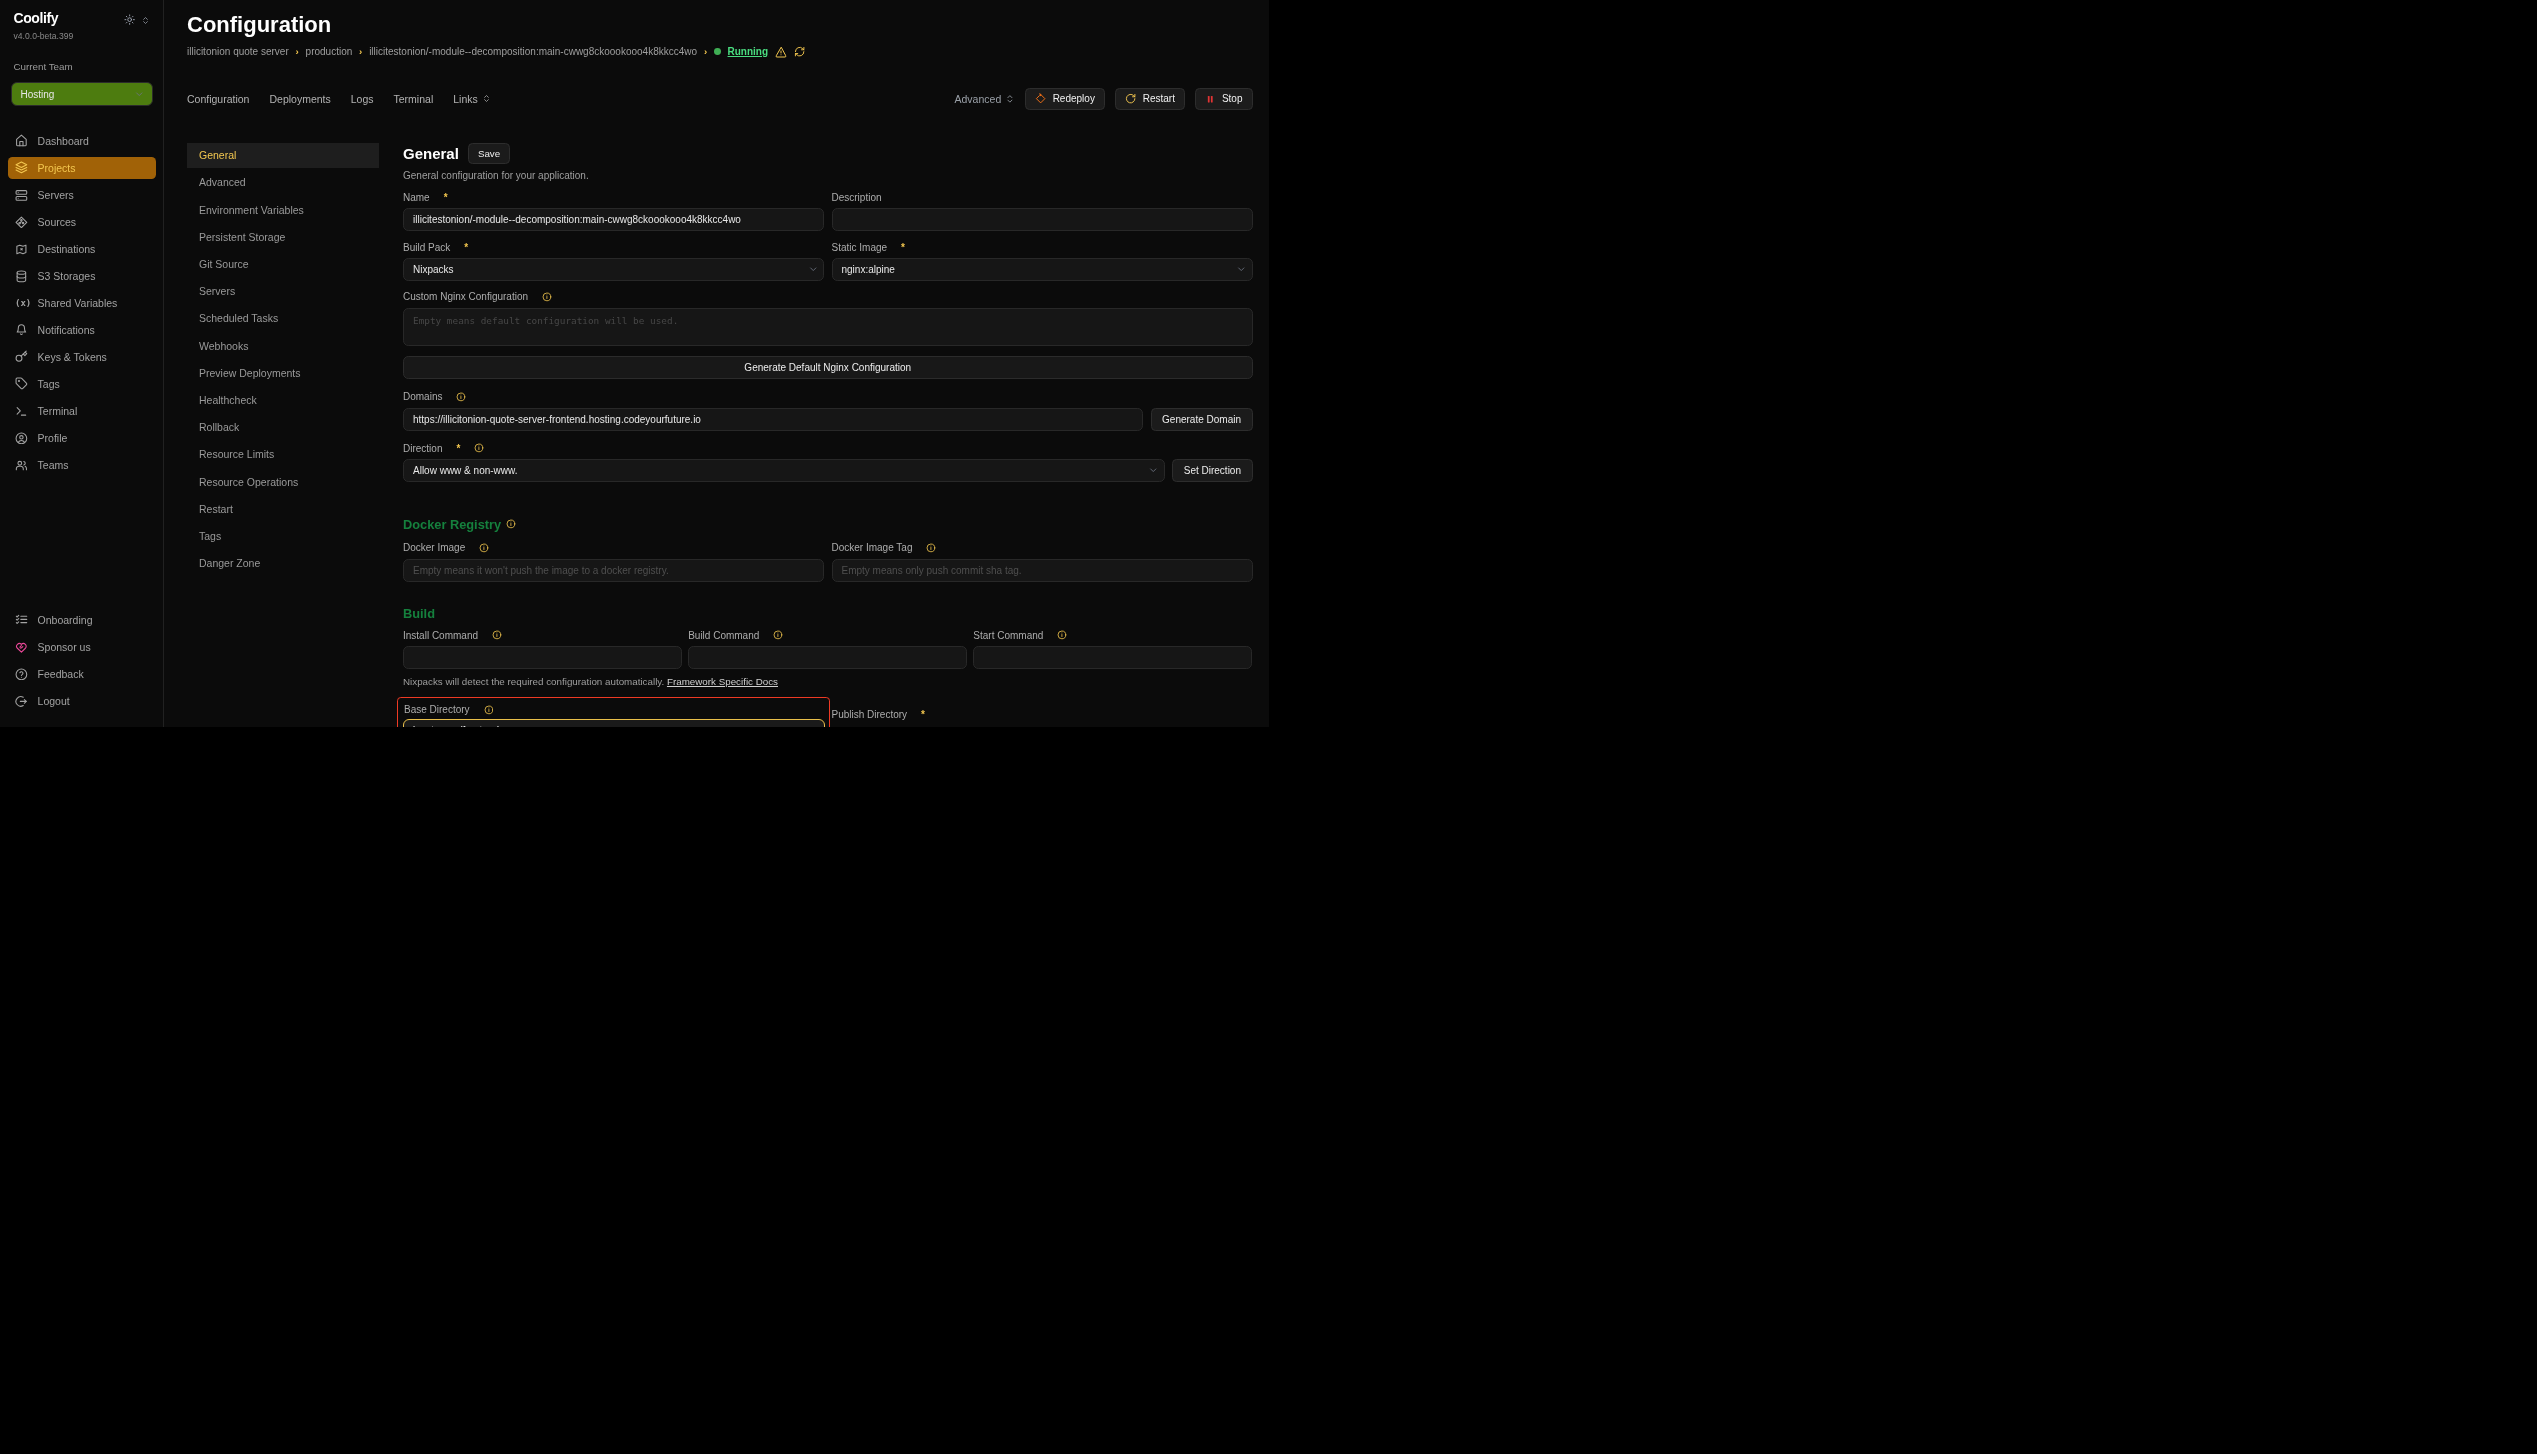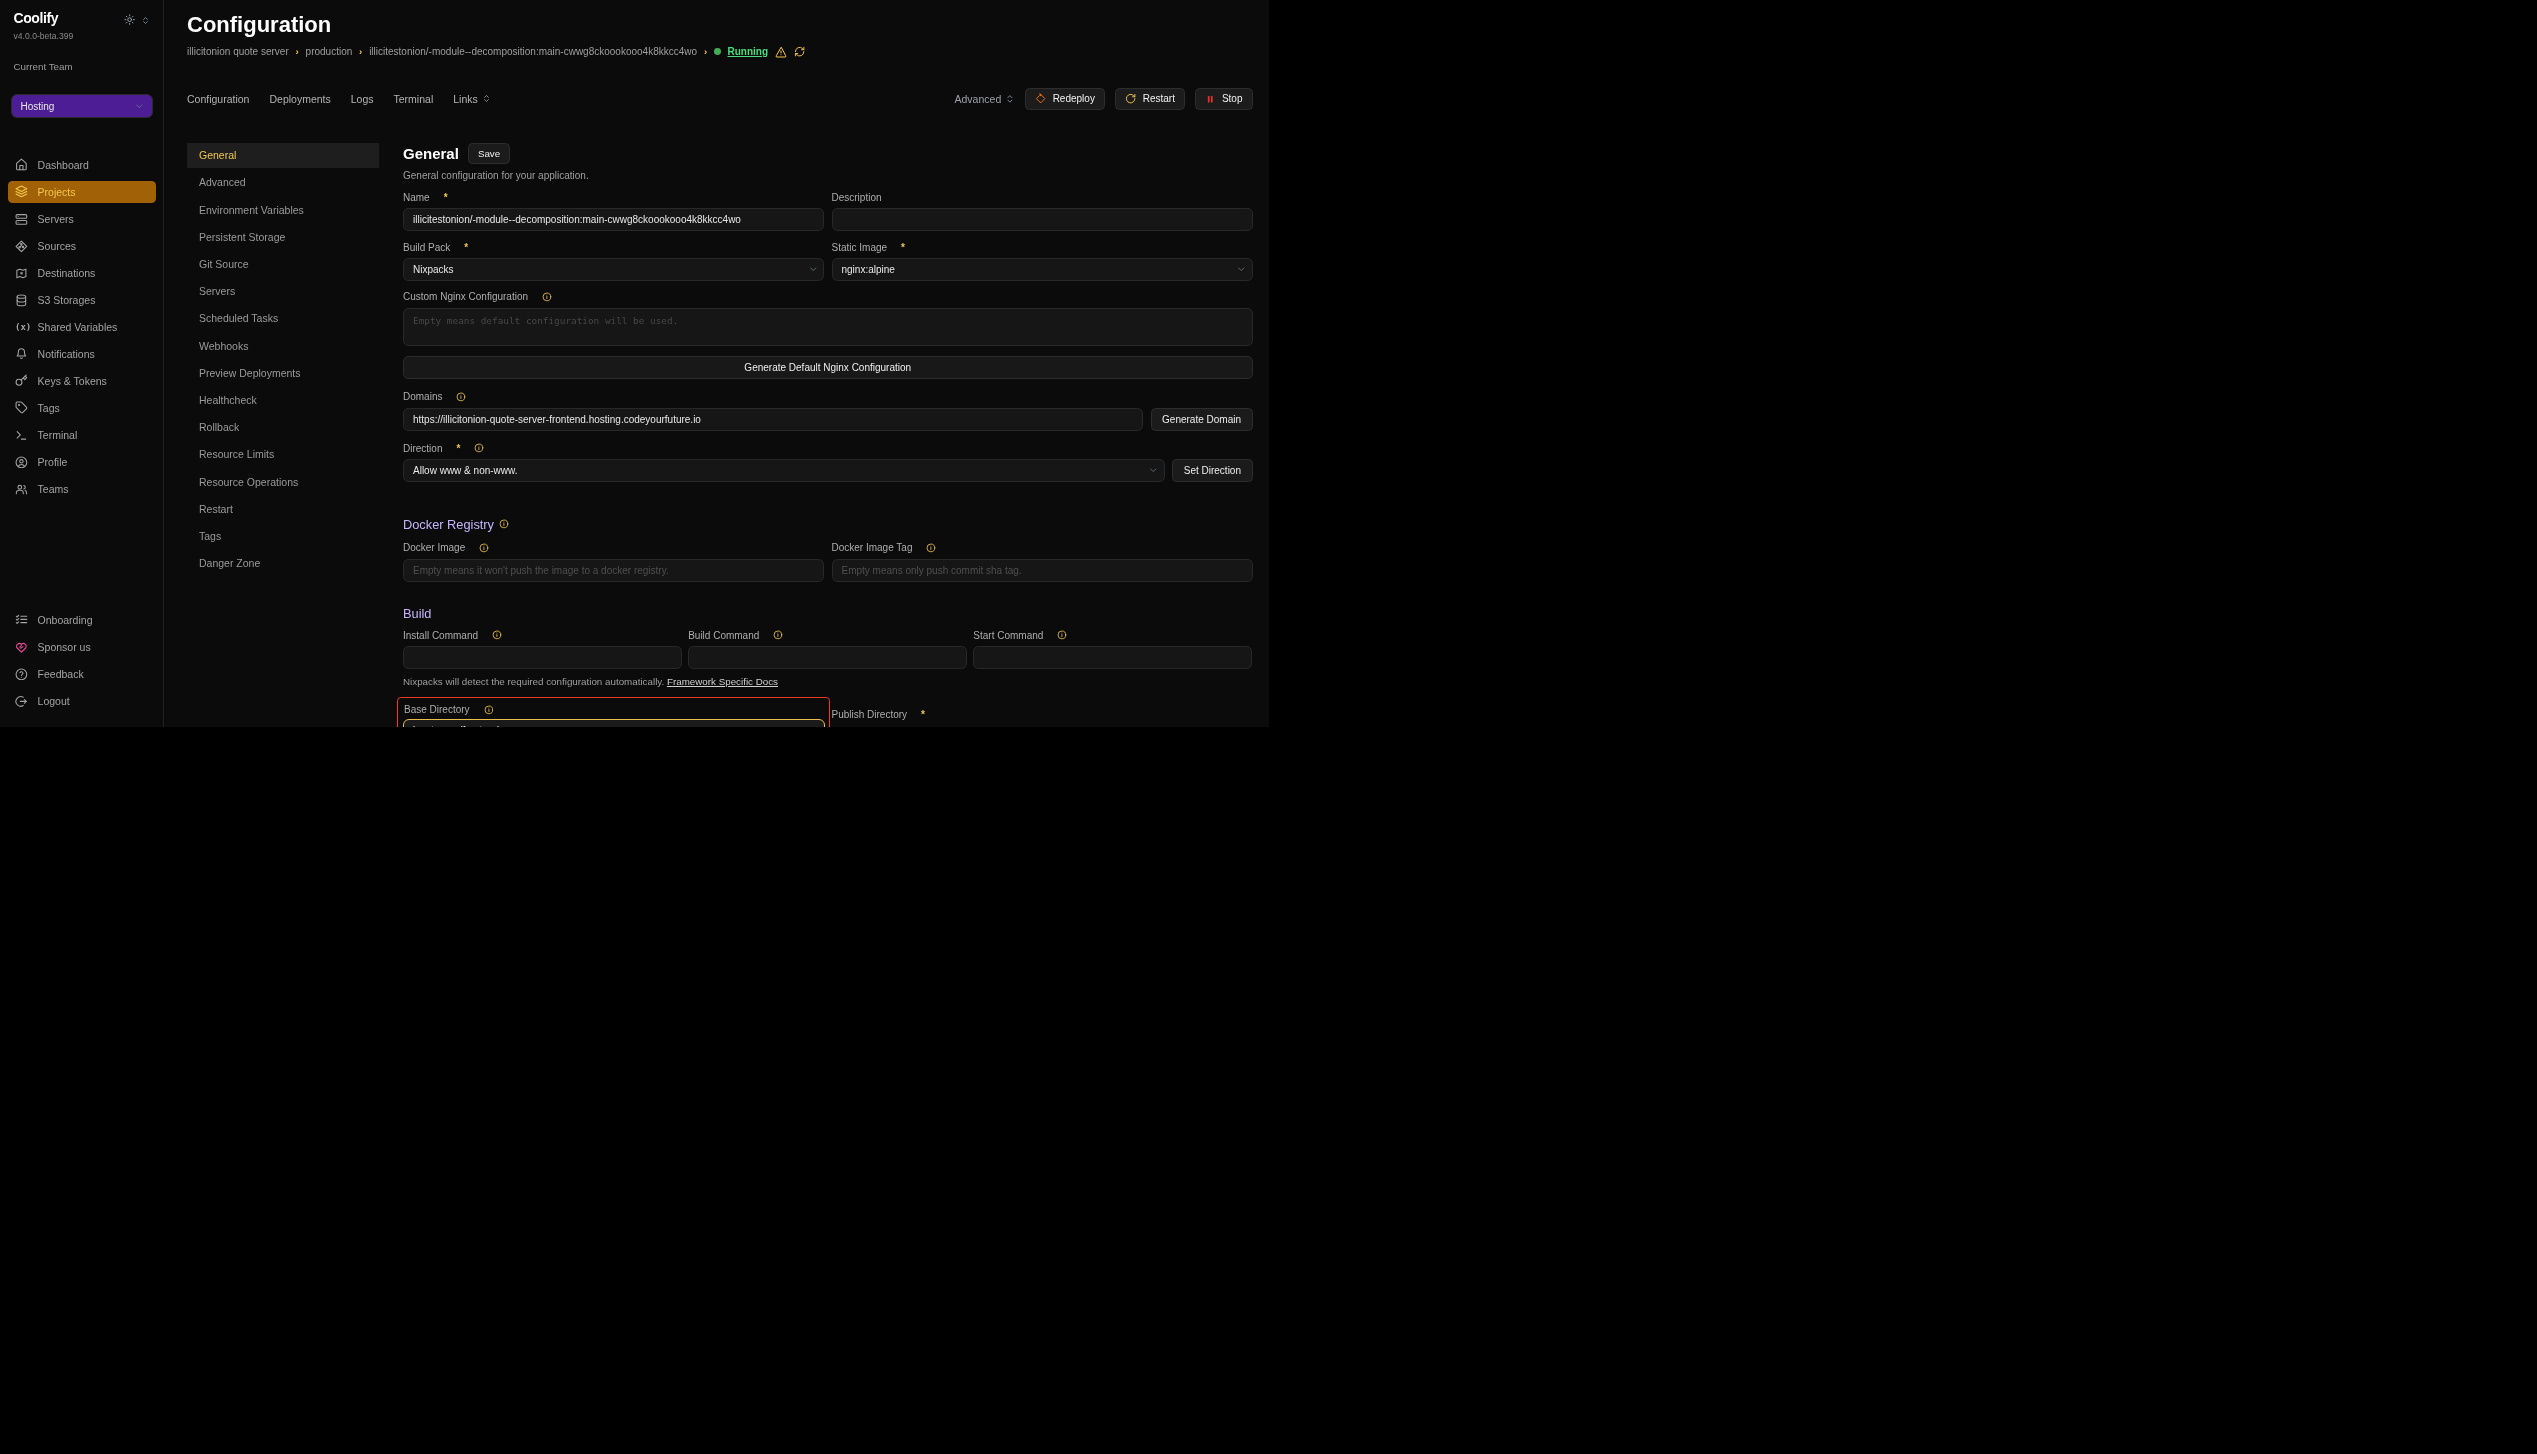--- a/index.html
+++ b/index.html
@@ -8,21 +8,21 @@
   .ic{stroke:currentColor;fill:none;stroke-width:2;stroke-linecap:round;stroke-linejoin:round;flex:none;}
 
   
   .sidebar{width:164px;min-width:164px;border-right:0.8px solid #212121;display:flex;flex-direction:column;
     padding:10.5px 7.5px 15px;box-sizing:border-box;background:#0b0b0b;}
   .logo-row{display:flex;align-items:flex-start;justify-content:space-between;padding:0 6px;}
   .logo{font-size:14px;font-weight:800;color:#fff;letter-spacing:-0.4px;line-height:1.1;}
   .logo-icons{display:flex;gap:5.3px;margin-top:3.8px;color:#9ca3af;align-items:center;}
   .version{color:#8a8a8a;font-size:8.6px;padding:2.3px 6px 0;}
   .team-label{color:#9a9a9a;font-size:9.8px;margin:20px 6px 6px;}
-  .team-select{margin:16px 3px;background:#4c1d95;border:0.8px solid #2b2b2b;border-radius:6px;height:22.5px;
+  .team-select{margin:4px 3px;background:#4d7c0f;border:0.8px solid #2b2b2b;border-radius:6px;height:22.5px;
     display:flex;align-items:center;justify-content:space-between;padding:0 7.5px 0 9px;font-size:10px;color:#e7e7e7;cursor:pointer;}
   .nav{margin-top:19.5px;display:flex;flex-direction:column;gap:5.3px;}
   .nav-item{display:flex;align-items:center;gap:9.8px;padding:4.5px 7.5px;color:#a3a3a3;font-size:10.5px;border-radius:4.5px;cursor:pointer;}
   .nav-item.active{background:#a16207;color:#f3c74f;align-items:flex-end;}
   .nav-item .ic{width:12.8px;height:12.8px;}
   .glyph-icon{font-size:9px;font-weight:700;font-family:"DejaVu Sans Mono",monospace;width:12.8px;text-align:center;}
   .pink{color:#ec4899;}
   .sidebar-footer{margin-top:auto;display:flex;flex-direction:column;gap:5.3px;}
 
   
@@ -42,21 +42,21 @@
     height:22.5px;padding:0 9px;font-size:10px;color:#f0f0f0;cursor:pointer;box-sizing:border-box;}
 
   .content{display:flex;gap:24px;margin-top:33px;flex:1;min-height:0;}
   .subnav{width:192px;min-width:192px;display:flex;flex-direction:column;gap:2.3px;font-size:10.5px;}
   .subnav-item{padding:5.3px 12px;color:#9a9a9a;line-height:14.3px;cursor:pointer;}
   .subnav-item.active{background:#1e1e1e;color:#f3c74f;}
 
   .form{flex:1;min-width:0;}
   .section-head{display:flex;align-items:center;gap:9px;}
   .h-general{font-size:15px;font-weight:700;color:#fff;}
-  .h-section{font-size:12.8px;font-weight:400;color:#c4b5fd;display:flex;align-items:center;gap:5.3px;}
+  .h-section{font-size:12.8px;font-weight:700;color:#15803d;display:flex;align-items:center;gap:5.3px;}
   .save-btn{background:#1b1b1b;border:0.8px solid #2d2d2d;border-radius:4.5px;padding:3.8px 9px;font-size:9.8px;color:#ededed;cursor:pointer;}
   .subtitle{color:#9f9f9f;font-size:10px;margin-top:6.8px;}
   .grid2{display:grid;grid-template-columns:1fr 1fr;column-gap:7.5px;}
   .grid3{display:grid;grid-template-columns:1fr 1fr 1fr;column-gap:6px;}
   .field-label{display:flex;align-items:center;gap:14px;color:#adadad;font-size:10px;margin:10.5px 0 5.3px;}
   .star{color:#f3c74f;font-weight:700;}
   .info{color:#f3c74f;width:9.8px;height:9.8px;}
   .inp{width:100%;box-sizing:border-box;height:23px;background:#161616;border:0.8px solid #282828;border-radius:5.3px;
     color:#e8e8e8;font-size:10px;padding:0 9px;font-family:"Liberation Sans",sans-serif;outline:none;}
   .inp::placeholder{color:#4f4f4f;opacity:1;}

